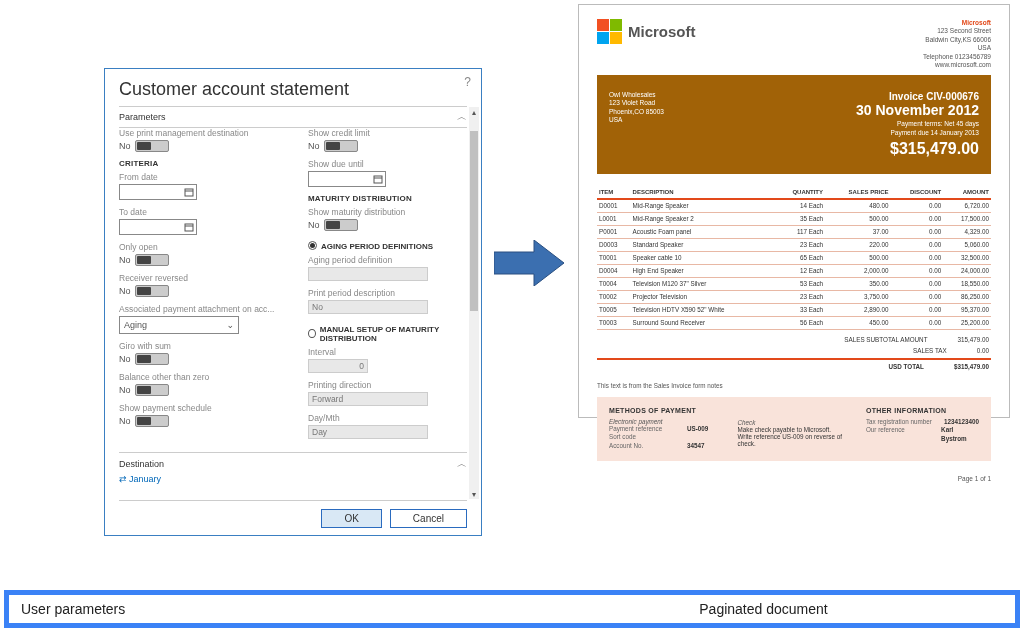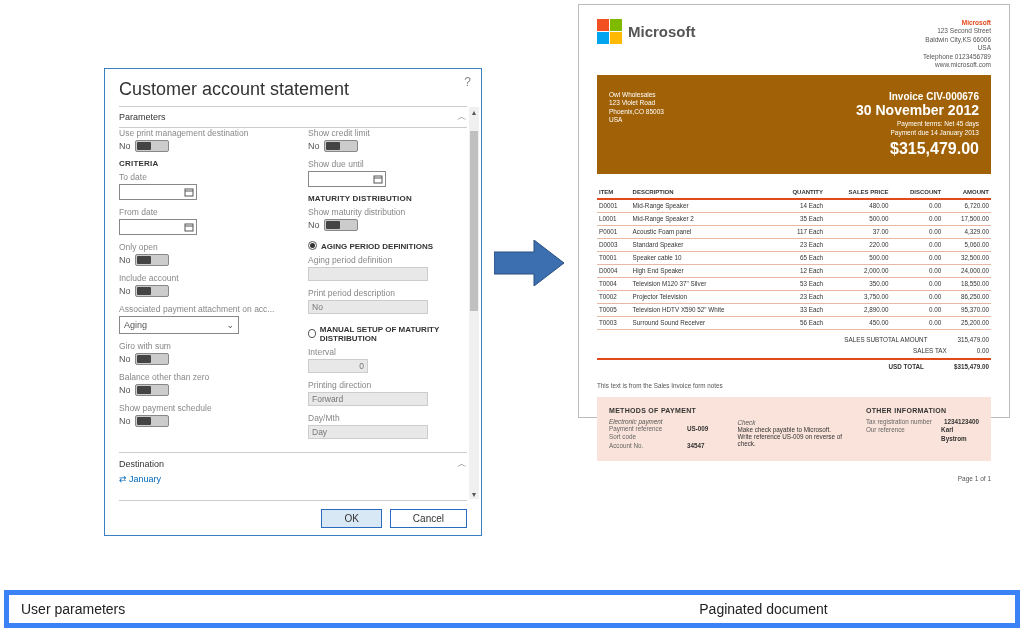--- a/index.html
+++ b/index.html
@@ -113,46 +113,46 @@
     <div class="col">
       <div class="fld">
           <label>Use print management destination</label>
         <div class="row">
             <span>No</span>
             <span class="tog"></span>
           </div>
       </div>
       <div class="subhdr">CRITERIA</div>
       <div class="fld">
+          <label>From date</label>
+        <div class="date">
+            <svg viewBox="0 0 10 10">
+              <rect x="1" y="2" width="8" height="7" fill="none" stroke="#555"></rect>
+              <line x1="1" y1="4" x2="9" y2="4" stroke="#555"></line>
+            </svg>
+          </div>
+      </div>
+      <div class="fld">
           <label>To date</label>
         <div class="date">
             <svg viewBox="0 0 10 10">
               <rect x="1" y="2" width="8" height="7" fill="none" stroke="#555"></rect>
               <line x1="1" y1="4" x2="9" y2="4" stroke="#555"></line>
             </svg>
           </div>
       </div>
       <div class="fld">
-          <label>From date</label>
-        <div class="date">
-            <svg viewBox="0 0 10 10">
-              <rect x="1" y="2" width="8" height="7" fill="none" stroke="#555"></rect>
-              <line x1="1" y1="4" x2="9" y2="4" stroke="#555"></line>
-            </svg>
-          </div>
-      </div>
-      <div class="fld">
           <label>Only open</label>
         <div class="row">
             <span>No</span>
             <span class="tog"></span>
           </div>
         </div>
       <div class="fld">
-          <label>Include account</label>
+          <label>Receiver reversed</label>
         <div class="row">
             <span>No</span>
             <span class="tog"></span>
           </div>
         </div>
       <div class="fld">
           <label>Associated payment attachment on acc...</label>
         <div class="sel">
             <span>Aging</span>
             <span>⌄</span>

